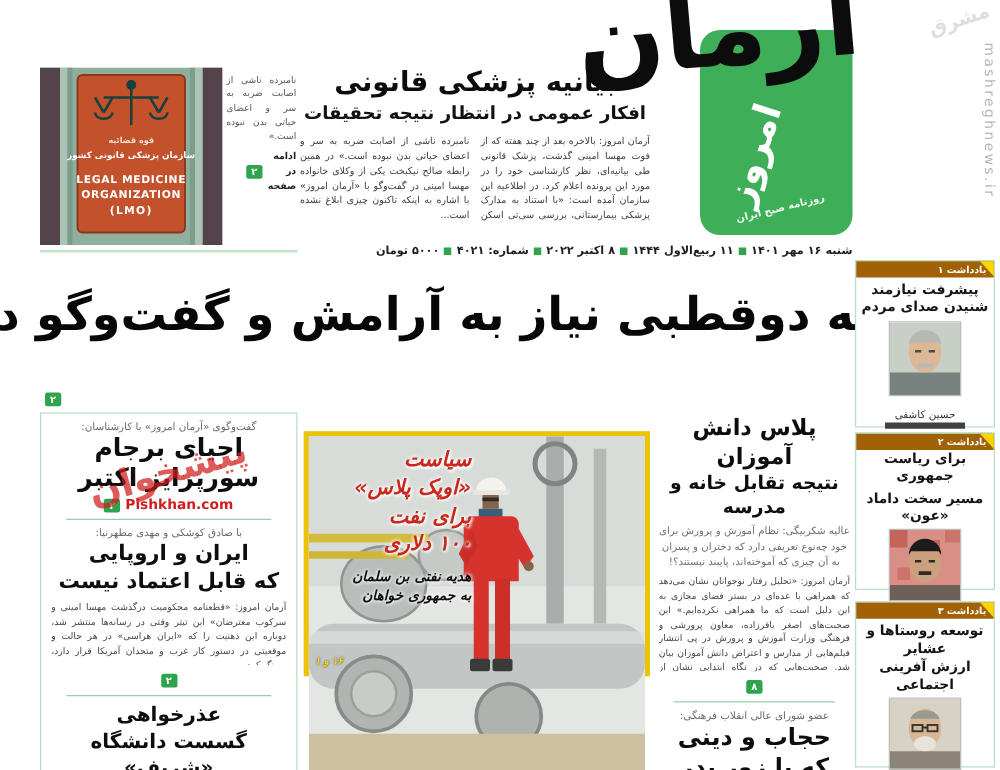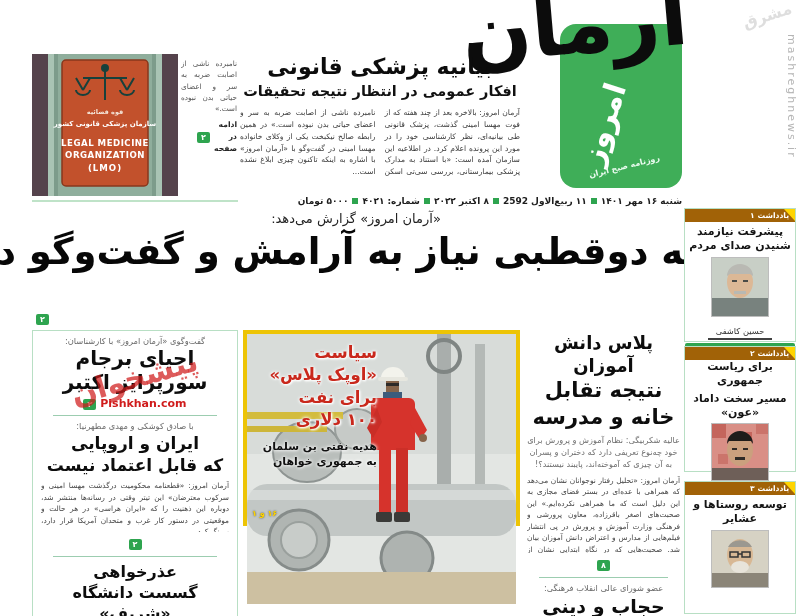--- a/index.html
+++ b/index.html
@@ -42,61 +42,61 @@
   .h-xl{font-size:20px;font-weight:900;color:#0d0d0d;line-height:1.22;}
   .h-lg{font-size:17px;font-weight:900;color:#0d0d0d;line-height:1.28;}
   .h-md{font-size:16px;font-weight:900;color:#0d0d0d;line-height:1.3;}
   .divider{height:1px;background:#9ccdb0;margin:5px 12px;}
   .body-sm{font-size:7.4px;line-height:1.55;text-align:justify;color:#444;overflow:hidden;}
   .pishkhan{position:absolute;left:28px;top:14px;font-size:30px;font-weight:900;color:rgba(208,28,28,.72);
             transform:rotate(-16deg);pointer-events:none;}
   .pishkhan-url{font-size:11px;font-weight:900;color:#d01c1c;margin-top:2px;}
   .title1-wrap{position:relative;}
   
-  .center-photo{left:243px;top:330px;width:277px;height:196px;border:4px solid #edc405;box-sizing:border-box;background:#dfe2e0;}
+  .center-photo{left:243px;top:345px;width:277px;height:196px;border:4px solid #edc405;box-sizing:border-box;background:#dfe2e0;font-style:italic;}
   .photo-caption{position:absolute;left:8px;top:8px;width:122px;text-align:right;direction:rtl;}
   .cap-red{font-size:16.5px;font-weight:900;color:#c9281c;line-height:1.35;
            text-shadow:0 0 3px #fff,0 0 4px #fff,1px 1px 2px #fff;}
   .cap-black{font-size:11px;font-weight:900;color:#101010;line-height:1.4;margin-top:8px;
              text-shadow:0 0 3px #fff,0 0 4px #fff;}
   .photo-corner{position:absolute;left:5px;bottom:4px;font-size:8px;font-weight:bold;color:#ffd400;
                 text-shadow:0 0 2px #333;}
   
   .col-mid{left:527px;top:331px;width:153px;height:281px;text-align:center;}
   .subhead{font-size:8.2px;color:#6f6f6f;line-height:1.5;margin-top:3px;}
   
   .note{left:684px;width:112px;border:1px solid #b8dfc4;box-sizing:border-box;background:#fff;text-align:center;}
   .note-bar{height:13px;background:#a16207;position:relative;display:flex;align-items:center;}
   .note-bar-label{color:#fff;font-size:7.6px;font-weight:bold;margin-right:6px;}
   .note-fold{position:absolute;top:0;left:auto;right:0;width:0;height:0;
              border-right:0 solid transparent;border-left:11px solid transparent;border-top:12px solid #ffd400;}
   .note-title{font-size:11px;font-weight:900;color:#141414;line-height:1.3;margin-top:3px;}
   .note-photo{display:block;margin:3px auto 2px;border:1px solid #bdbdbd;}
-  .note-name{font-size:8.3px;color:#333;border-bottom:2px solid #404040;display:inline-block;
+  .note-name{font-size:8.3px;color:#333;border-bottom:5px solid #404040;display:inline-block;
              padding:0 8px 2px;margin-top:1px;text-align:center;}
   .note-page{display:block;margin:3px auto 0;}
   .mt2{margin-top:2px;} .mt4{margin-top:4px;}
 </style>
 </head>
 <body>
 
 <div id="canvas">
 
   <div class="abs wm-vert">mashreghnews.ir</div>
   <div class="abs wm-mashregh">مشرق</div>
 
   <div class="abs logo-box"></div>
   <div class="abs logo-main">آرمان</div>
   <div class="abs logo-sub">امروز</div>
   <div class="abs logo-tagline">روزنامه صبح ایران</div>
 
   <div class="abs dateline">
     <span>شنبه ۱۶ مهر ۱۴۰۱</span>
     <span class="sq"></span>
-    <span>۱۱ ربیع‌الاول 2592</span>
+    <span>۱۱ ربیع‌الاول ۱۴۴۴</span>
     <span class="sq"></span>
     <span>۸ اکتبر ۲۰۲۲</span>
     <span class="sq"></span>
     <span>شماره: ۴۰۲۱</span>
     <span class="sq"></span>
     <span>۵۰۰۰ تومان</span>
   </div>
 
   <div class="abs ts">
     <div class="ts-title">بیانیه پزشکی قانونی</div>
@@ -134,21 +134,20 @@
       </g>
       <text x="73" y="60" text-anchor="middle" font-size="6.5" fill="#f3e3d6" font-weight="bold">قوه قضائیه</text>
       <text x="73" y="72" text-anchor="middle" font-size="7" fill="#ffffff" font-weight="bold">سازمان پزشکی قانونی کشور</text>
       <text x="73" y="92" text-anchor="middle" font-size="8.6" fill="#ffffff" font-weight="bold" letter-spacing="0.5" direction="ltr">LEGAL MEDICINE</text>
       <text x="73" y="104" text-anchor="middle" font-size="8.6" fill="#ffffff" font-weight="bold" letter-spacing="0.5" direction="ltr">ORGANIZATION</text>
       <text x="73" y="117" text-anchor="middle" font-size="8.6" fill="#ffffff" font-weight="bold" letter-spacing="1" direction="ltr">(LMO)</text>
     </svg>
   </div>
   <div class="abs rule-green" style="left:32px;top:200px;width:206px;"></div>
 
-  <div class="abs lead-kicker">«آرمان امروز» گزارش می‌دهد:</div>
   <div class="abs lead-headline">
     <span>جامعه دوقطبی نیاز به آرامش و گفت‌وگو دارد</span>
   </div>
   <span class="abs page-box lead-page">۲</span>
 
   <div class="abs col-left">
     <div class="kicker">گفت‌وگوی «آرمان امروز» با کارشناسان:</div>
     <div class="title1-wrap">
       <div class="h-xl">احیای برجام</div>
       <div class="h-xl">سورپرایز اکتبر</div>
@@ -210,21 +209,21 @@
       <div class="cap-red">برای نفت</div>
       <div class="cap-red">۱۰۰ دلاری</div>
       <div class="cap-black">هدیه نفتی بن سلمان</div>
       <div class="cap-black" style="margin-top:0;">به جمهوری خواهان</div>
     </div>
     <div class="photo-corner">۱۶ و ۱</div>
   </div>
 
   <div class="abs col-mid">
     <div class="h-lg" style="font-size:18px;">پلاس دانش آموزان</div>
-    <div class="h-lg" style="font-size:21px;">نتیجه تقابل خانه و مدرسه</div>
+    <div class="h-lg" style="font-size:15px;">نتیجه تقابل خانه و مدرسه</div>
     <div class="subhead">عالیه شکربیگی: نظام آموزش و پرورش برای خود چه‌نوع تعریفی دارد که دختران و پسران به آن چیزی که آموخته‌اند، پایبند نیستند؟!</div>
     <div class="body-sm mt4" style="max-height:78px;">آرمان امروز: «تحلیل رفتار نوجوانان نشان می‌دهد که همراهی با عده‌ای در بستر فضای مجازی به این دلیل است که ما همراهی نکرده‌ایم.» این صحبت‌های اصغر باقرزاده، معاون پرورشی و فرهنگی وزارت آموزش و پرورش در پی انتشار فیلم‌هایی از مدارس و اعتراض دانش آموزان بیان شد. صحبت‌هایی که در نگاه ابتدایی نشان از سرباز کردن زخمی کهنه دارد و آن گسست فضای آموزشی و پرورشی، با واقعیت‌های جامعه است.</div>
     <span class="page-box mt2">۸</span>
     <div class="divider"></div>
     <div class="kicker">عضو شورای عالی انقلاب فرهنگی:</div>
     <div class="h-xl mt2" style="font-size:19px;">حجاب و دینی</div>
     <div class="h-xl" style="font-size:19px;">که با زور پدر بیابد</div>
     
     
   </div>
@@ -272,20 +271,21 @@
     <div class="note-name">علیرضا تقوی‌نیا</div>
     <span class="page-box note-page">۱۰</span>
   </div>
 
   <div class="abs note" style="top:481px;height:133px;">
     <div class="note-bar">
       <span class="note-bar-label">یادداشت ۳</span>
       <span class="note-fold"></span>
     </div>
     <div class="note-title">توسعه روستاها و عشایر</div>
+    <div class="note-title" style="margin-top:0;">ارزش آفرینی اجتماعی</div>
     <svg class="note-photo" width="56" height="56" viewBox="0 0 56 56">
       <rect width="56" height="56" fill="#d6d2c4"></rect>
       <rect y="42" width="56" height="14" fill="#8b8578"></rect>
       <ellipse cx="28" cy="24" rx="13" ry="16" fill="#d8b894"></ellipse>
       <path d="M16,16 a13,11 0 0 1 24,0 z" fill="#9b9890"></path>
       <ellipse cx="28" cy="36" rx="9" ry="6" fill="#e8e4da"></ellipse>
       <rect x="18" y="21" width="8" height="5" fill="none" stroke="#333" stroke-width="1.5"></rect>
       <rect x="30" y="21" width="8" height="5" fill="none" stroke="#333" stroke-width="1.5"></rect>
       <line x1="26" y1="23" x2="30" y2="23" stroke="#333" stroke-width="1.5"></line>
     </svg>

